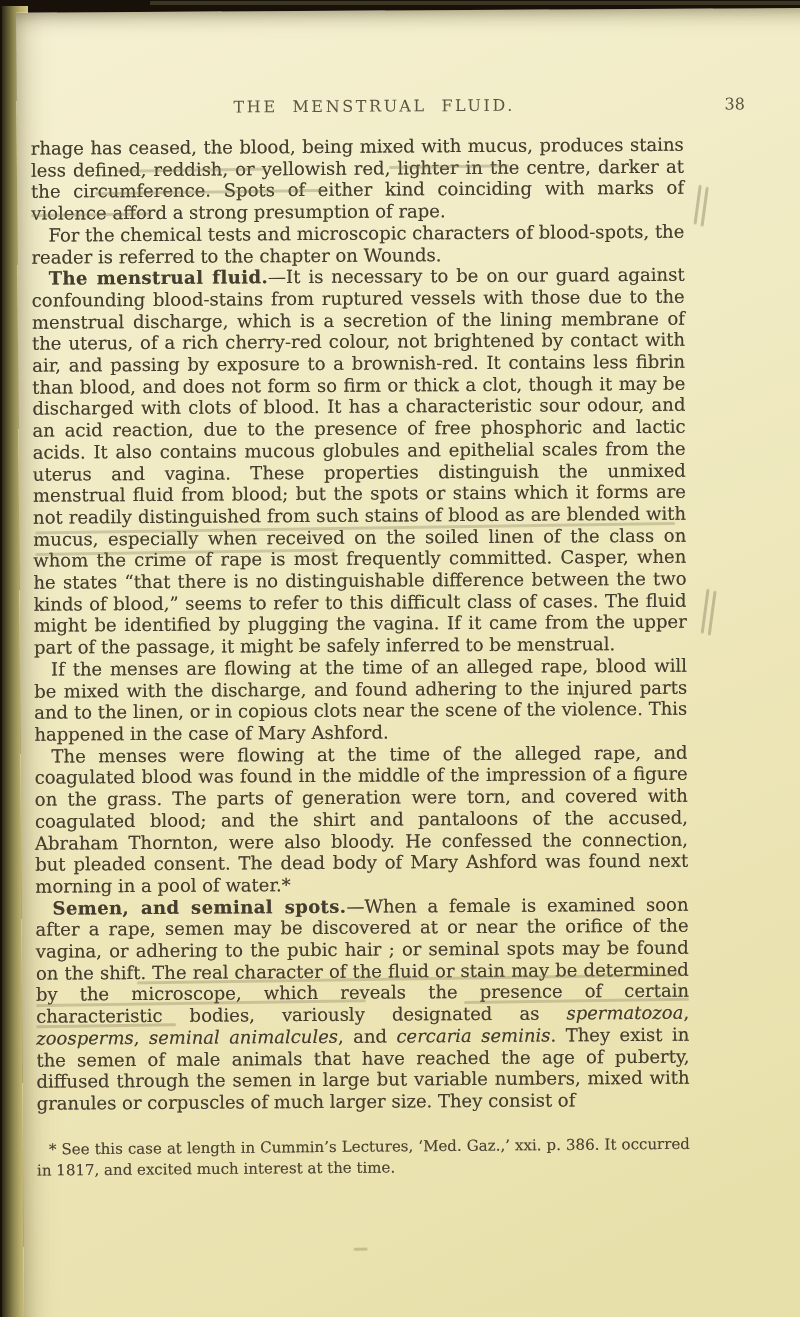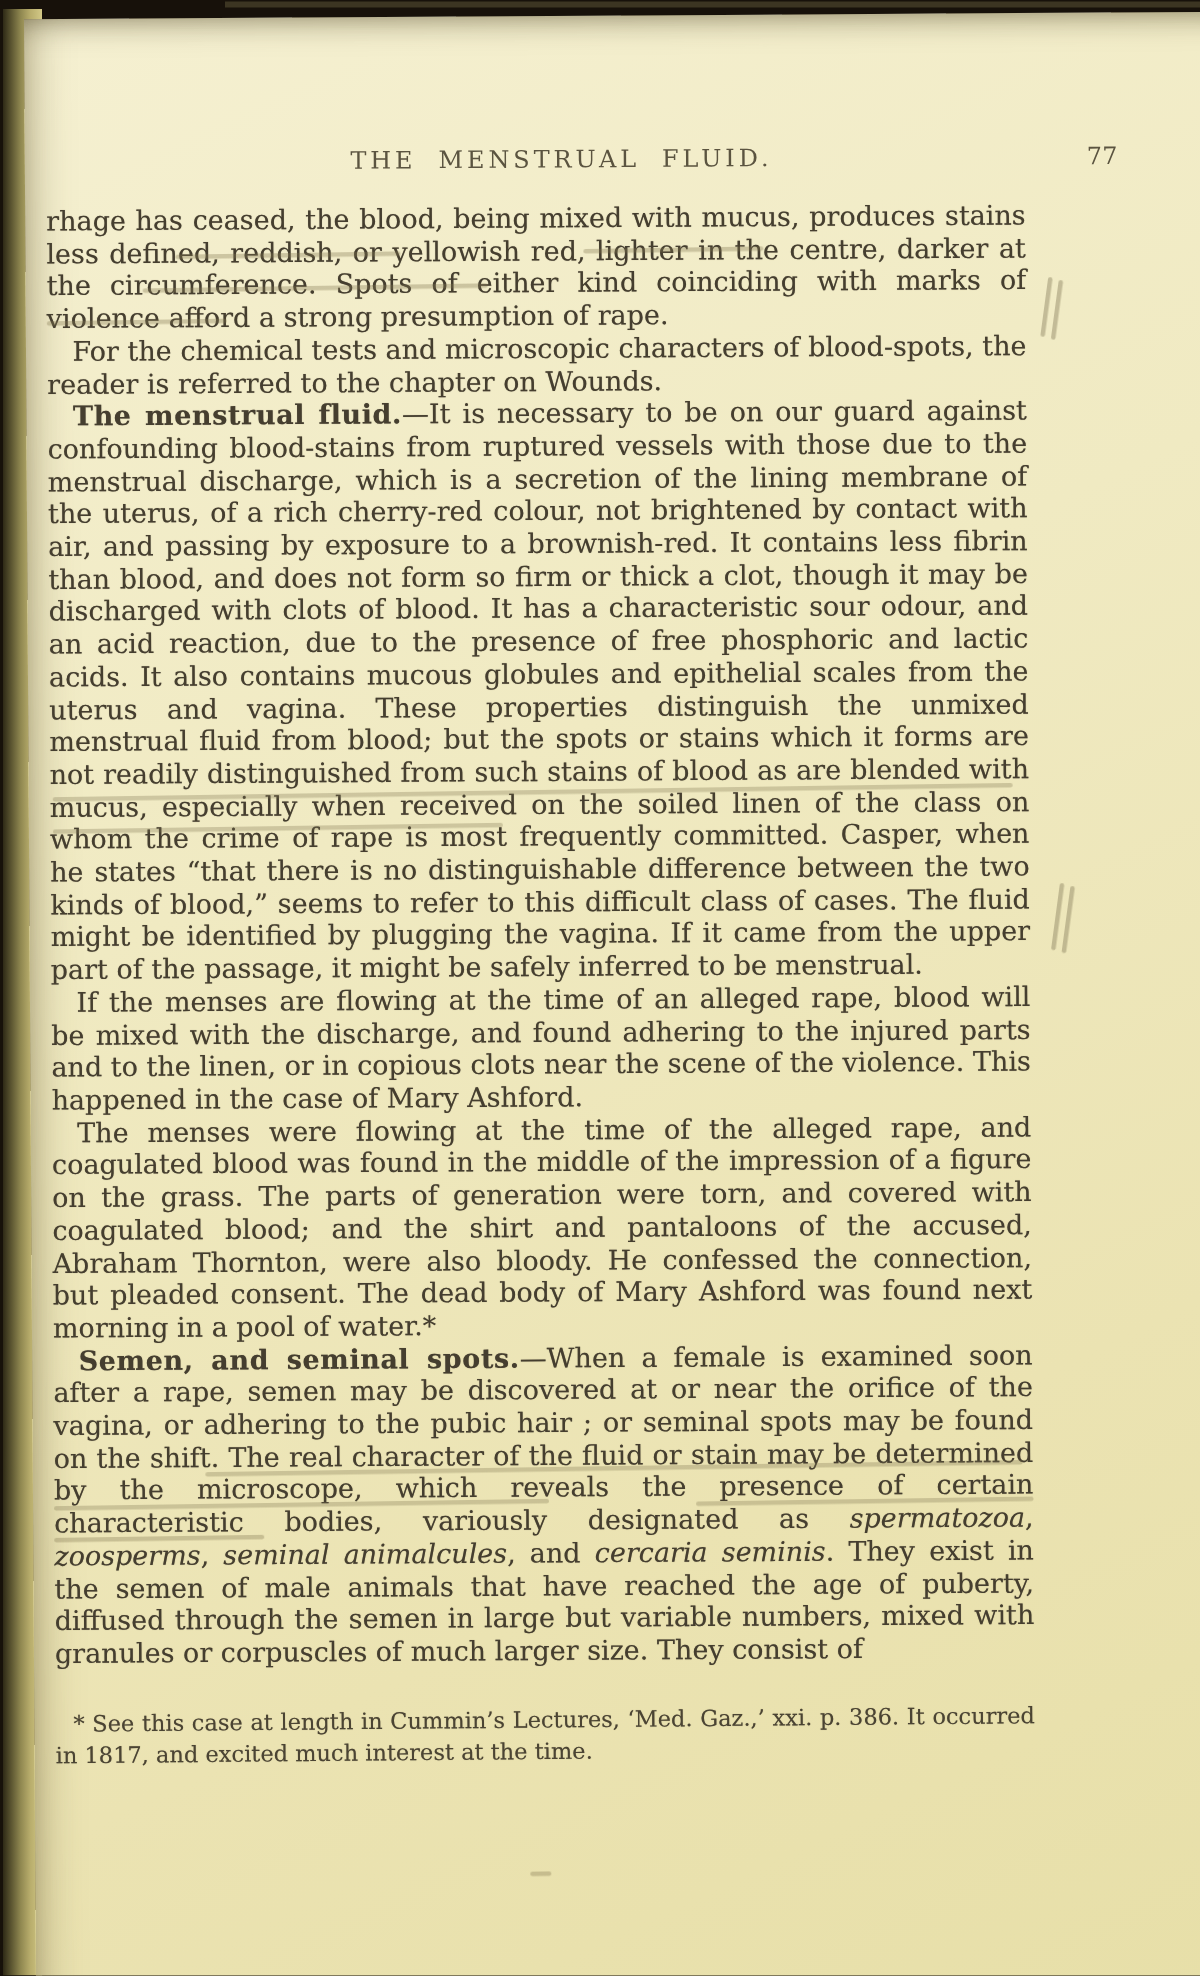--- a/index.html
+++ b/index.html
@@ -67,21 +67,21 @@
 
 <div class="photo">
   <div class="page-behind"></div>
   <div class="spine-strip"></div>
 
   <div class="page">
     <div class="content">
 
       <div class="running-head">
         <span class="head-title">THE MENSTRUAL FLUID.</span>
-        <span class="head-num">77</span>
+        <span class="head-num">38</span>
       </div>
 
       <div class="bodytext">
         <p class="para no-indent"><span>rhage has ceased, the blood, being mixed with mucus, produces stains less defined, reddish, or yellowish red, lighter in the centre, darker at the circumference. Spots of either kind coinciding with marks of violence afford a strong presumption of rape.</span></p>
         <p class="para"><span>For the chemical tests and microscopic characters of blood-spots, the reader is referred to the chapter on Wounds.</span></p>
         <p class="para"><span class="run-bold">The menstrual fluid.</span><span>—It is necessary to be on our guard against confounding blood-stains from ruptured vessels with those due to the menstrual discharge, which is a secretion of the lining membrane of the uterus, of a rich cherry-red colour, not brightened by contact with air, and passing by exposure to a brownish-red. It contains less fibrin than blood, and does not form so firm or thick a clot, though it may be discharged with clots of blood. It has a characteristic sour odour, and an acid reaction, due to the presence of free phosphoric and lactic acids. It also contains mucous globules and epithelial scales from the uterus and vagina. These properties distinguish the unmixed menstrual fluid from blood; but the spots or stains which it forms are not readily distinguished from such stains of blood as are blended with mucus, especially when received on the soiled linen of the class on whom the crime of rape is most frequently committed. Casper, when he states “that there is no distinguishable difference between the two kinds of blood,” seems to refer to this difficult class of cases. The fluid might be identified by plugging the vagina. If it came from the upper part of the passage, it might be safely inferred to be menstrual.</span></p>
         <p class="para"><span>If the menses are flowing at the time of an alleged rape, blood will be mixed with the discharge, and found adhering to the injured parts and to the linen, or in copious clots near the scene of the violence. This happened in the case of Mary Ashford.</span></p>
         <p class="para"><span>The menses were flowing at the time of the alleged rape, and coagulated blood was found in the middle of the impression of a figure on the grass. The parts of generation were torn, and covered with coagulated blood; and the shirt and pantaloons of the accused, Abraham Thornton, were also bloody. He confessed the connection, but pleaded consent. The dead body of Mary Ashford was found next morning in a pool of water.*</span></p>
         <p class="para"><span class="run-bold">Semen, and seminal spots.</span><span>—When a female is examined soon after a rape, semen may be discovered at or near the orifice of the vagina, or adhering to the pubic hair ; or seminal spots may be found on the shift. The real character of the fluid or stain may be determined by the microscope, which reveals the presence of certain characteristic bodies, variously designated as </span><span class="run-italic">spermatozoa</span><span>, </span><span class="run-italic">zoosperms</span><span>, </span><span class="run-italic">seminal animalcules</span><span>, and </span><span class="run-italic">cercaria seminis</span><span>. They exist in the semen of male animals that have reached the age of puberty, diffused through the semen in large but variable numbers, mixed with granules or corpuscles of much larger size. They consist of</span></p>
       </div>

